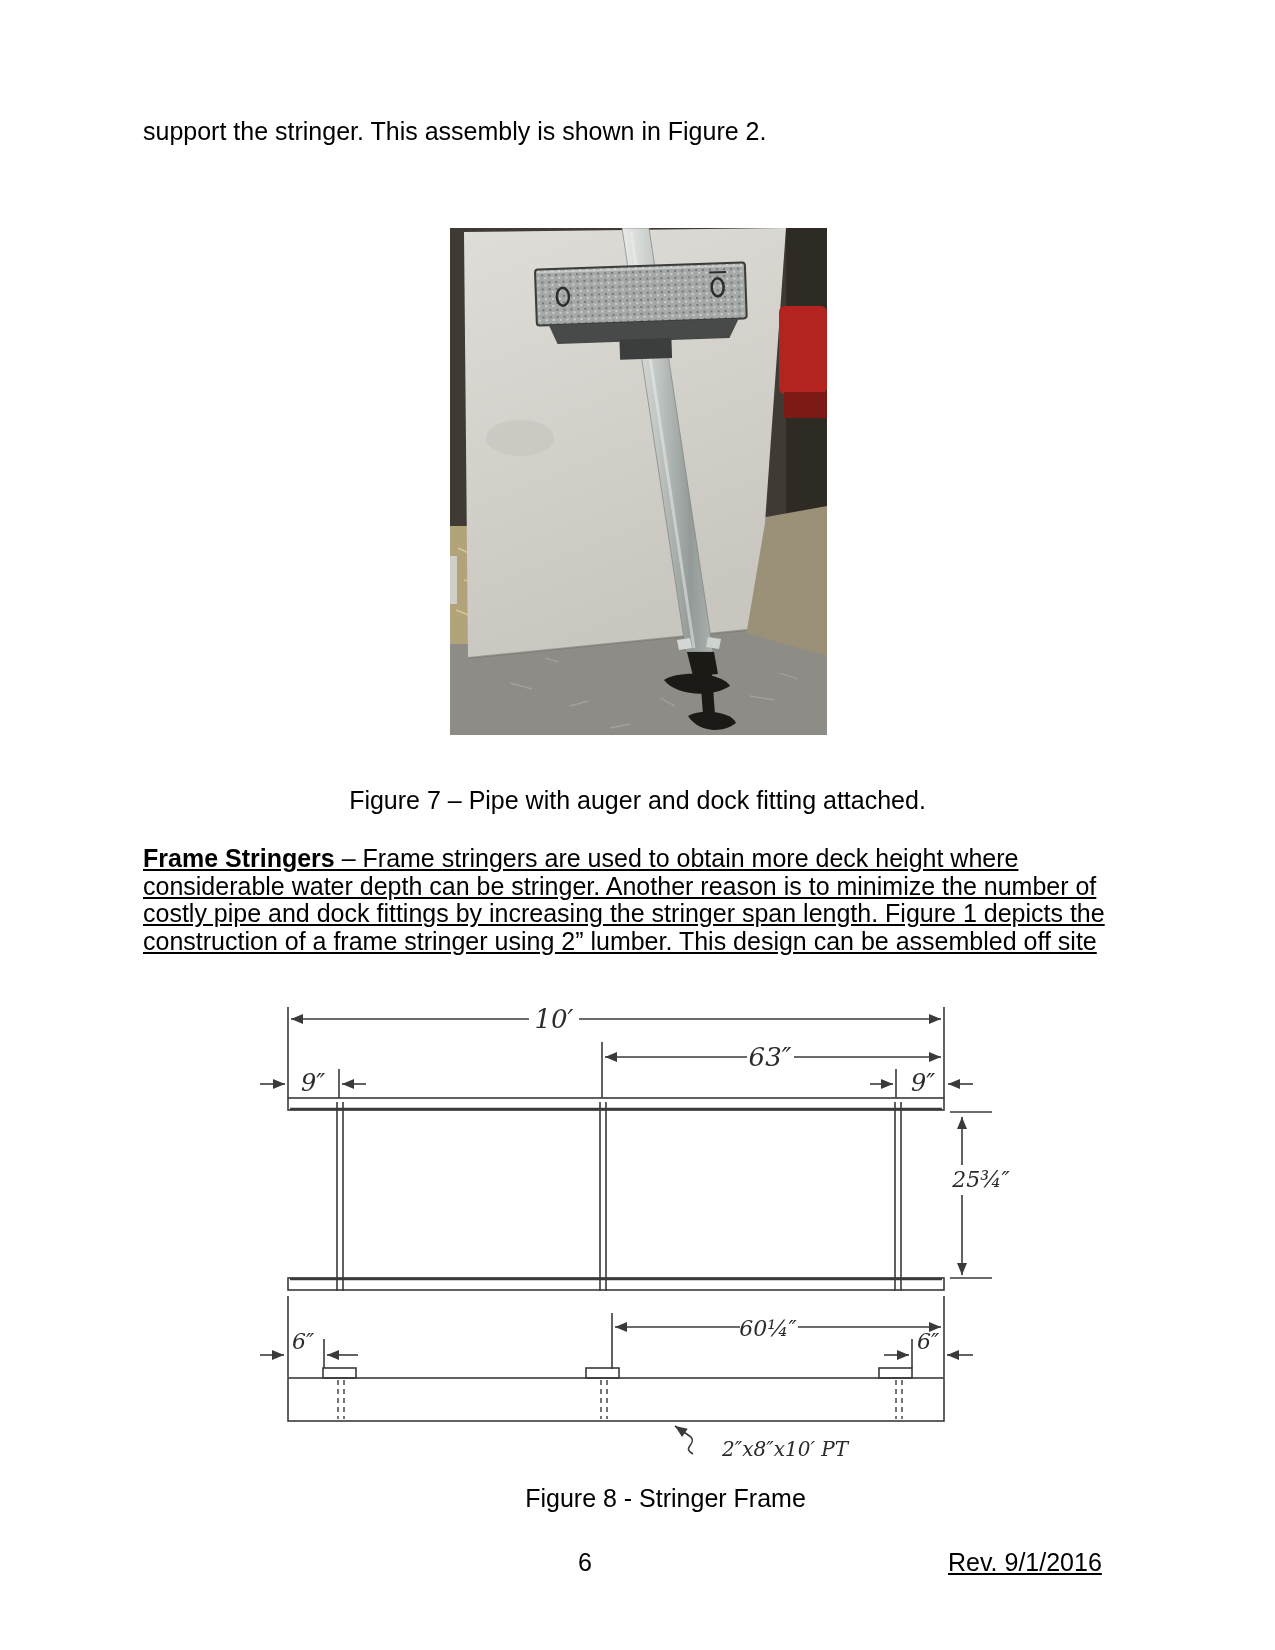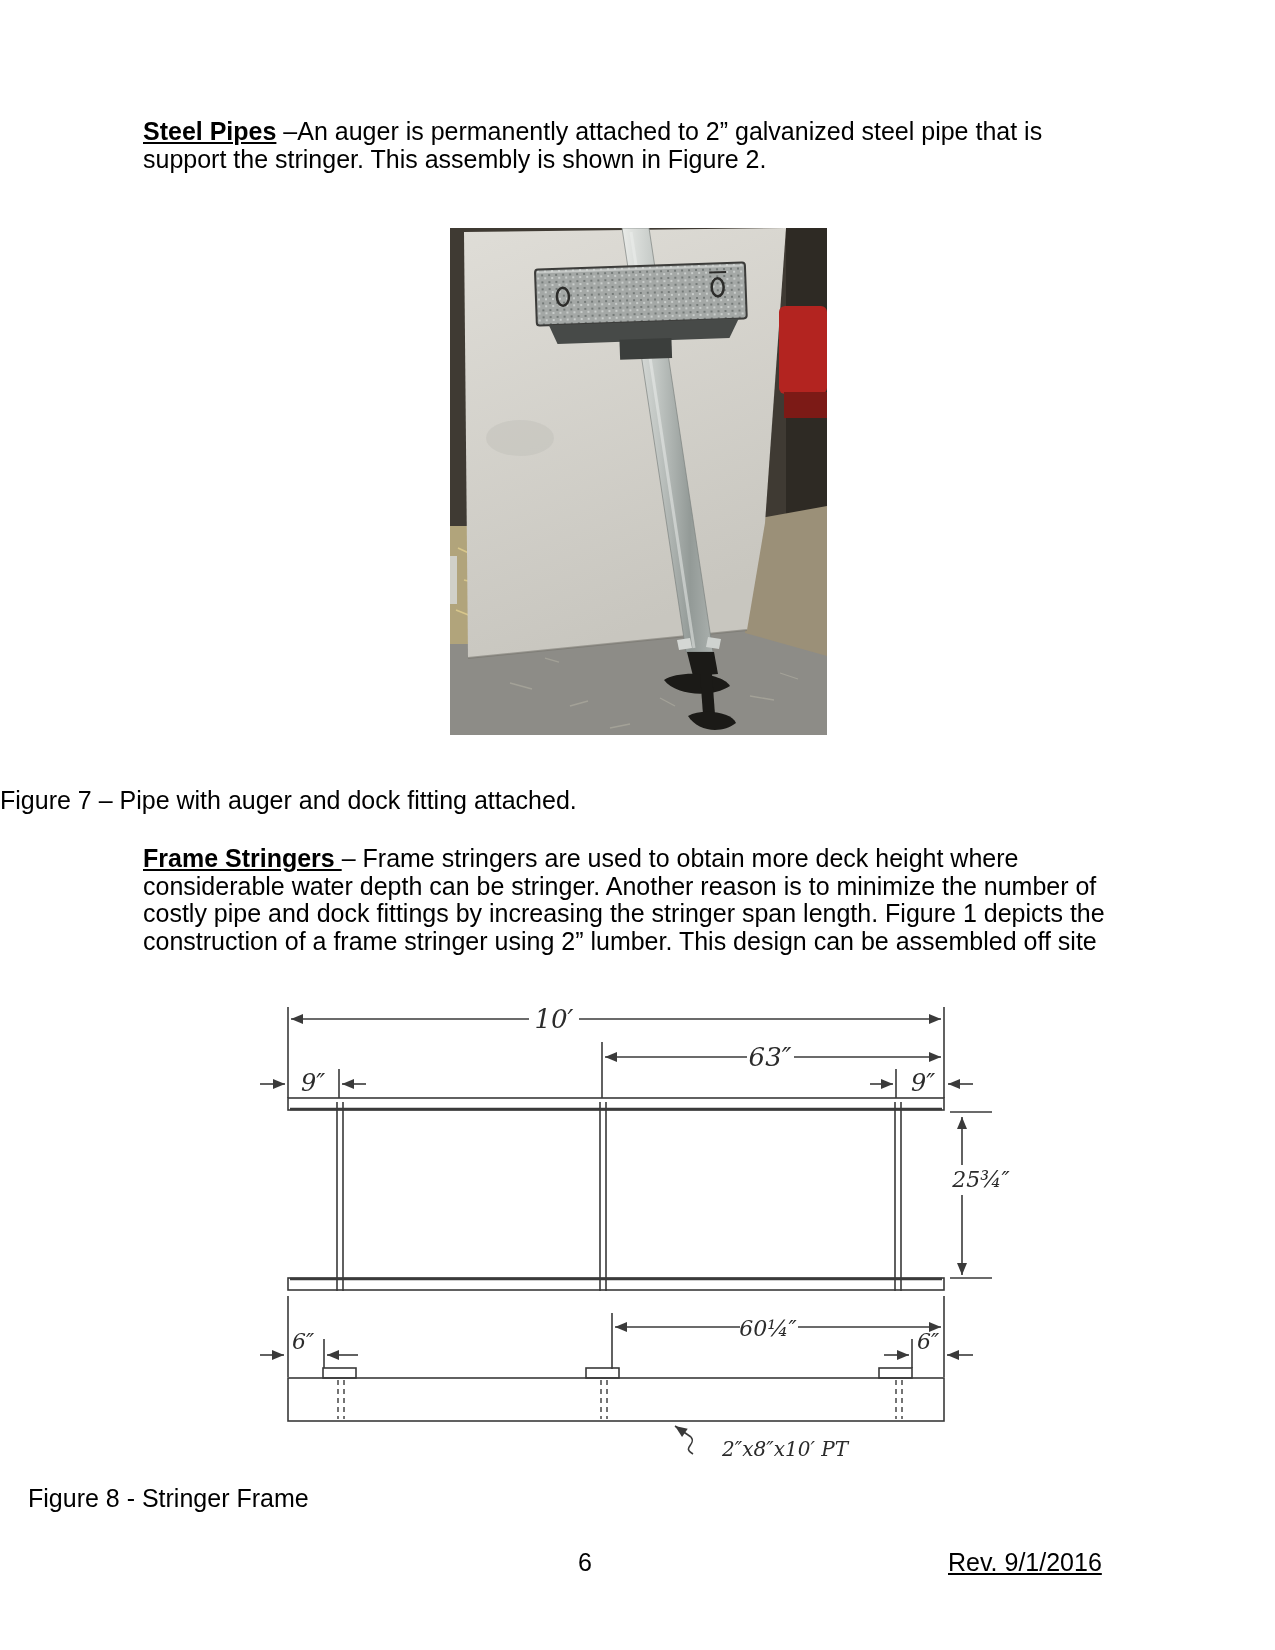--- a/index.html
+++ b/index.html
@@ -2,34 +2,33 @@
 <html><head>
 <meta charset="utf-8">
 <style>
   html,body { margin:0; padding:0; background:#ffffff; }
   .page {
     position:relative; width:1275px; height:1650px; background:#fff;
     font-family:"Liberation Sans", sans-serif; color:#000; overflow:hidden;
   }
   .para { position:absolute; left:143px; font-size:25px; line-height:27.5px; white-space:nowrap; }
   .para .h { font-weight:bold; text-decoration:underline; }
-  .caption { position:absolute; left:0; width:1275px; font-size:25px; }
+  .caption { position:absolute; left:0; width:1275px; text-align:center; font-size:25px; }
   .photo { position:absolute; left:450px; top:228px; width:377px; height:507px; }
   .fig8 { position:absolute; left:244px; top:985px; width:775px; height:480px; }
   .hand { font-family:"DejaVu Serif", serif; font-style:italic; fill:#2b2b2b; }
   .ftr { position:absolute; font-size:25px; }
   svg text { user-select:none; }
 </style>
 </head>
 <body>
 
 <div class="page">
 
   <div class="para" style="top:118px;">
-    <div><span class="h">Steel Pipes</span><span> –An auger is permanently attached to 2” galvanized steel pipe that is</span></div>
     <div>support the stringer. This assembly is shown in Figure 2.</div>
   </div>
 
   <svg class="photo" viewBox="0 0 377 507" aria-hidden="true">
     <defs>
       <linearGradient id="pipeG" x1="0" y1="0" x2="1" y2="0">
         <stop offset="0" stop-color="#e9ebe8"></stop>
         <stop offset="0.38" stop-color="#c2c7c4"></stop>
         <stop offset="0.75" stop-color="#939a97"></stop>
         <stop offset="1" stop-color="#aab0ad"></stop>
@@ -87,21 +86,21 @@
     <g fill="#1b1a17">
       <polygon points="237,424 264,424 268,446 243,448"></polygon>
       <path d="M214,452 C228,442 272,444 280,458 C262,470 226,468 214,452 Z"></path>
       <polygon points="250,446 262,446 266,500 254,500"></polygon>
       <path d="M238,488 C252,480 282,484 286,495 C272,506 248,504 238,488 Z"></path>
     </g>
   </svg>
 
   <div class="caption" style="top:786px;">Figure 7 – Pipe with auger and dock fitting attached.</div>
 
-  <div class="para" style="top:845px;">
+  <div class="para" style="top:845px;text-decoration:underline;">
     <div><span class="h">Frame Stringers </span><span>– Frame stringers are used to obtain more deck height where</span></div>
     <div>considerable water depth can be stringer. Another reason is to minimize the number of</div>
     <div>costly pipe and dock fittings by increasing the stringer span length. Figure 1 depicts the</div>
     <div>construction of a frame stringer using 2” lumber. This design can be assembled off site</div>
   </div>
 
   <svg class="fig8" viewBox="0 0 775 480" aria-hidden="true">
     <defs>
       <marker id="arr" markerUnits="userSpaceOnUse" markerWidth="16" markerHeight="12" refX="13" refY="6" orient="auto">
         <path d="M1,1 L13,6 L1,11 Z" fill="#3a3a3a"></path>

